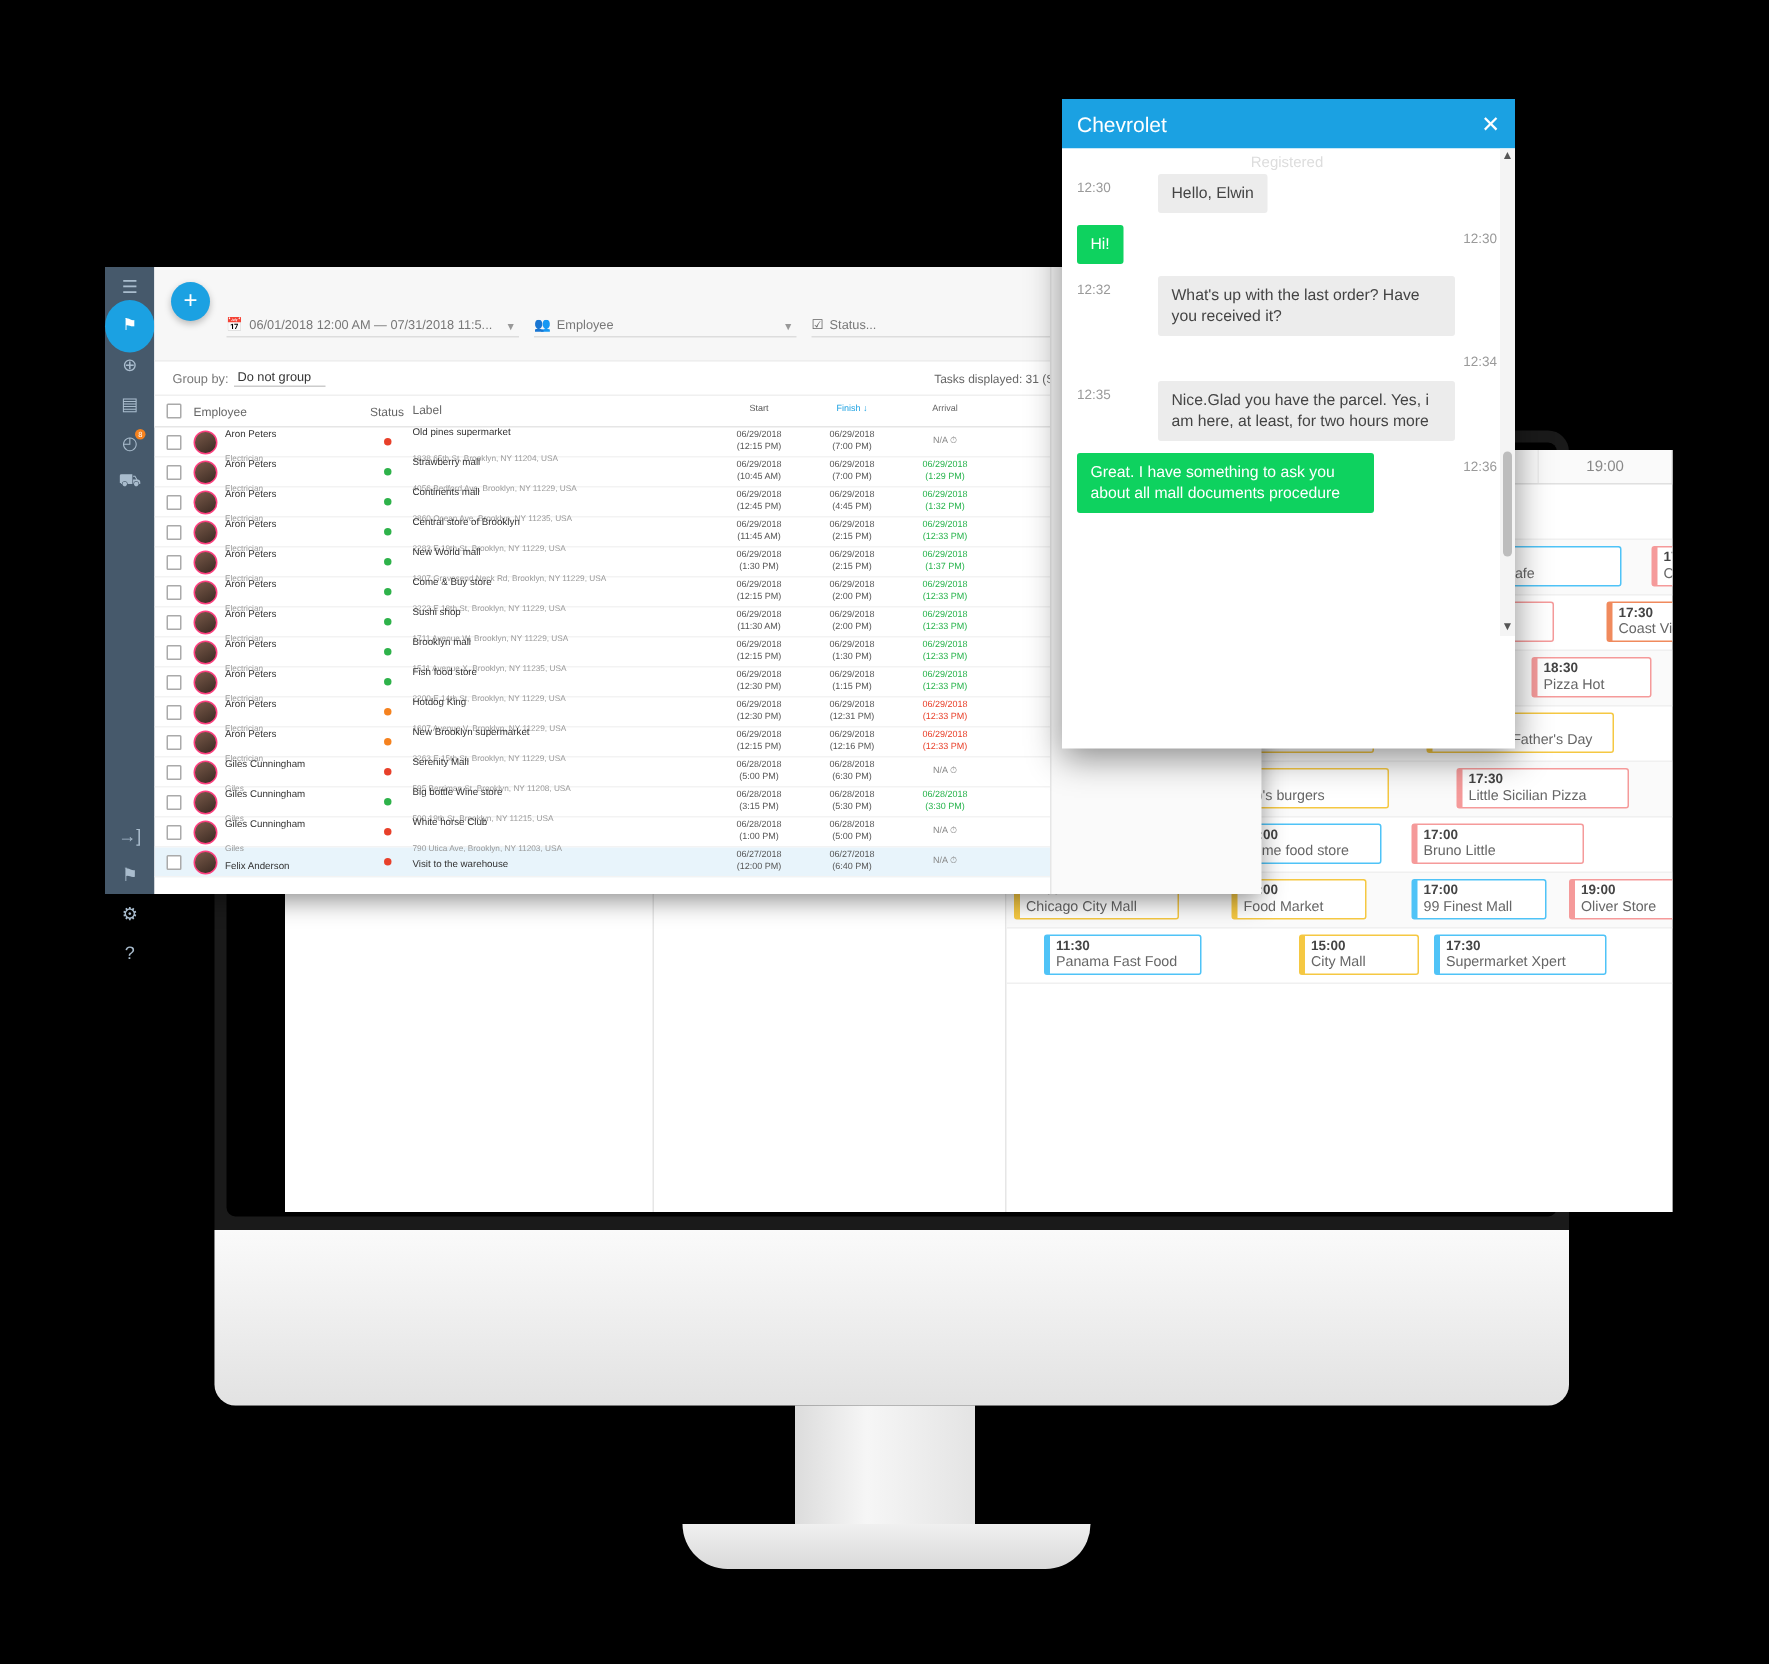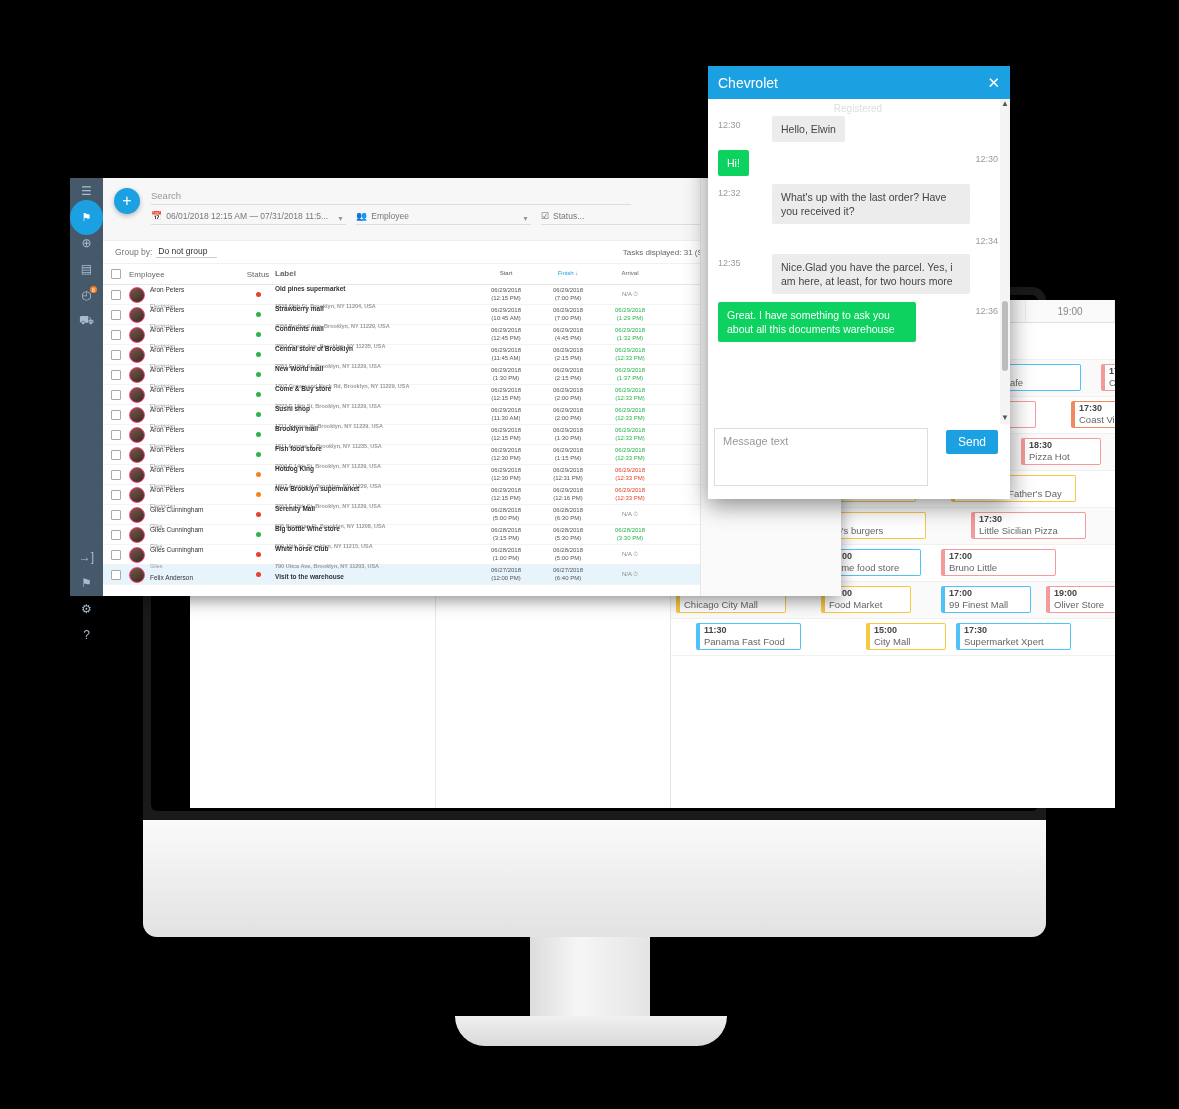--- a/index.html
+++ b/index.html
@@ -90,21 +90,21 @@
   .trow.sel{background:#e8f4fb;}
   .c-chk{width:26px;display:flex;justify-content:center;}
   .cbox{width:8px;height:8px;border:1px solid #aaa;border-radius:1px;background:#fff;}
   .c-emp{width:112px;display:flex;align-items:center;}
   .c-emp .av{width:14px;height:14px;margin:0 5px 0 0;border:1px solid #ff4081;}
   .c-emp .nm{line-height:1.0;}
   .c-emp .nm .a{font-size:6.5px;color:#333;}
   .c-emp .nm .b{font-size:5.5px;color:#999;}
   .c-st{width:34px;display:flex;justify-content:center;}
   .dot{width:5px;height:5px;border-radius:50%;}
-  .c-lab{width:200px;line-height:1.05;font-weight:bold;}
+  .c-lab{width:200px;line-height:1.05;}
   .c-lab .a{font-size:6.5px;color:#333;}
   .c-lab .b{font-size:5.5px;color:#999;}
   .c-tm{width:62px;text-align:center;font-size:6px;color:#555;line-height:1.25;}
   .c-ar{width:62px;text-align:center;font-size:6px;line-height:1.25;}
   .g{color:#26b34b;} .r{color:#e8402a;} .na{color:#888;}
 
   
   #taskinfo{position:absolute;left:630px;top:0;width:140px;height:418px;background:#fafafa;border-left:1px solid #e6e6e6;overflow:hidden;}
   .ti-h{font-size:8px;font-weight:bold;color:#333;padding:8px 0 5px 8px;}
   .ti-map{margin:0 8px;height:140px;background:#e9e5dc;position:relative;overflow:hidden;border:1px solid #ddd;}
@@ -377,25 +377,24 @@
         <div class="si">⛟</div>
         <div class="si" style="margin-top: 210px;">→]</div>
         <div class="si">⚑</div>
         <div class="si">⚙</div>
         <div class="si">?</div>
       </div>
 
     <div id="lt-main">
       <div class="lt-top">
         <div class="fab">+</div>
-        <div class="srch">Search</div>
         <div class="filt-row">
           <div class="filt f1">
             <span class="ic">📅</span>
-            <span>06/01/2018 12:15 AM — 07/31/2018 11:5...</span>
+            <span>06/01/2018 12:00 AM — 07/31/2018 11:5...</span>
             <span class="car">▼</span>
           </div>
           <div class="filt f2">
             <span class="ic">👥</span>
             <span>Employee</span>
             <span class="car">▼</span>
           </div>
           <div class="filt f3">
             <span class="ic">☑</span>
             <span>Status...</span>
@@ -755,28 +754,24 @@
             <span class="bub">What's up with the last order? Have you received it?</span>
           </div>
           <div class="msg out">
             <span class="tm">12:34</span>
           </div>
           <div class="msg in">
             <span class="tm">12:35</span>
             <span class="bub">Nice.Glad you have the parcel. Yes, i am here, at least, for two hours more</span>
           </div>
           <div class="msg out">
-            <span class="bub">Great. I have something to ask you about all this documents warehouse</span>
+            <span class="bub">Great. I have something to ask you about all mall documents procedure</span>
             <span class="tm">12:36</span>
           </div>
         </div>
       <div class="ch-scroll">
         <div class="ar">▲</div>
         <div class="thumb"></div>
         <div class="ar" style="position:absolute;bottom:2px;left:0;right:0;">▼</div>
       </div>
     </div>
-    <div class="ch-foot">
-      <div class="ch-inp">Message text</div>
-      <div class="ch-send">Send</div>
-    </div>
   </div>
 </div>
 
 </body></html>

